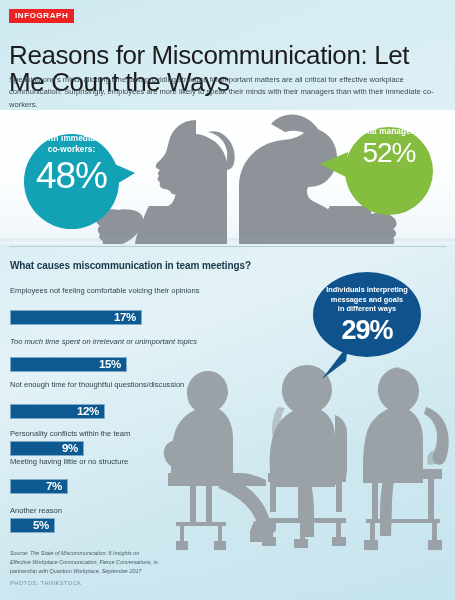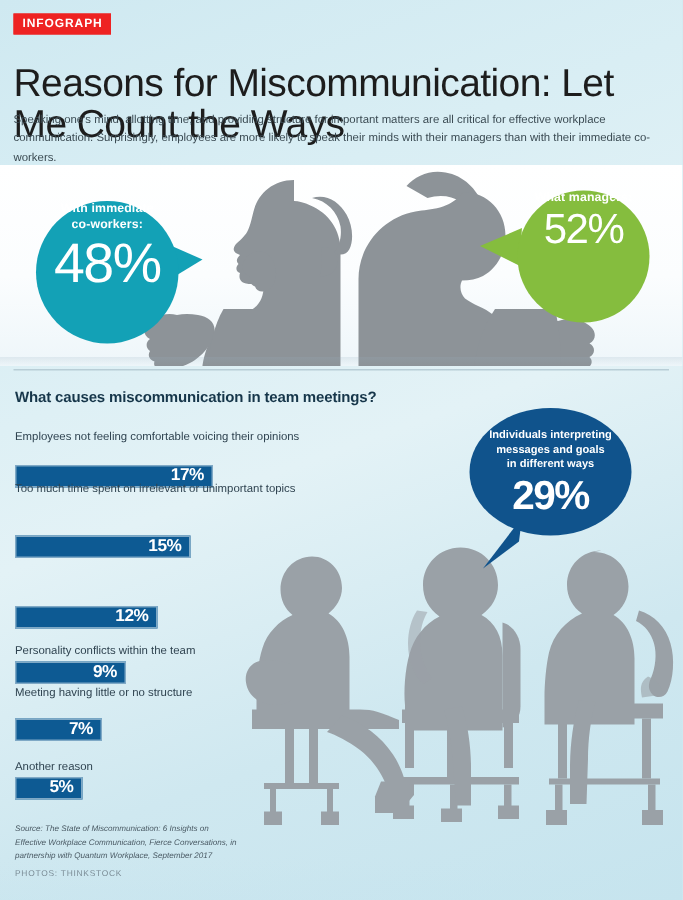--- a/index.html
+++ b/index.html
@@ -184,25 +184,26 @@
     <div class="pct">52%</div>
   </div>
 
   <div class="q-title">What causes miscommunication in team meetings?</div>
 
   <div class="bar-label" style="top:285px;">Employees not feeling comfortable voicing their opinions</div>
   <div class="bar" style="top:310px;width:132px;">
     <span>17%</span>
   </div>
 
-  <div class="bar-label" style="top:320px;">Too much time spent on irrelevant or unimportant topics</div>
+  <div class="bar-label" style="top:336px;font-style:italic;">Too much time spent on irrelevant or unimportant topics</div>
   <div class="bar" style="top:357px;width:117px;padding-left:36px;">
     <span>15%</span>
   </div>
 
+  <div class="bar-label" style="top:379px;">Not enough time for thoughtful questions/discussion</div>
   <div class="bar" style="top:404px;width:95px;">
     <span>12%</span>
   </div>
 
   <div class="bar-label" style="top:428px;">Personality conflicts within the team</div>
   <div class="bar" style="top:441px;width:74px;">
     <span>9%</span>
   </div>
 
   <div class="bar-label" style="top:456px;">Meeting having little or no structure</div>

